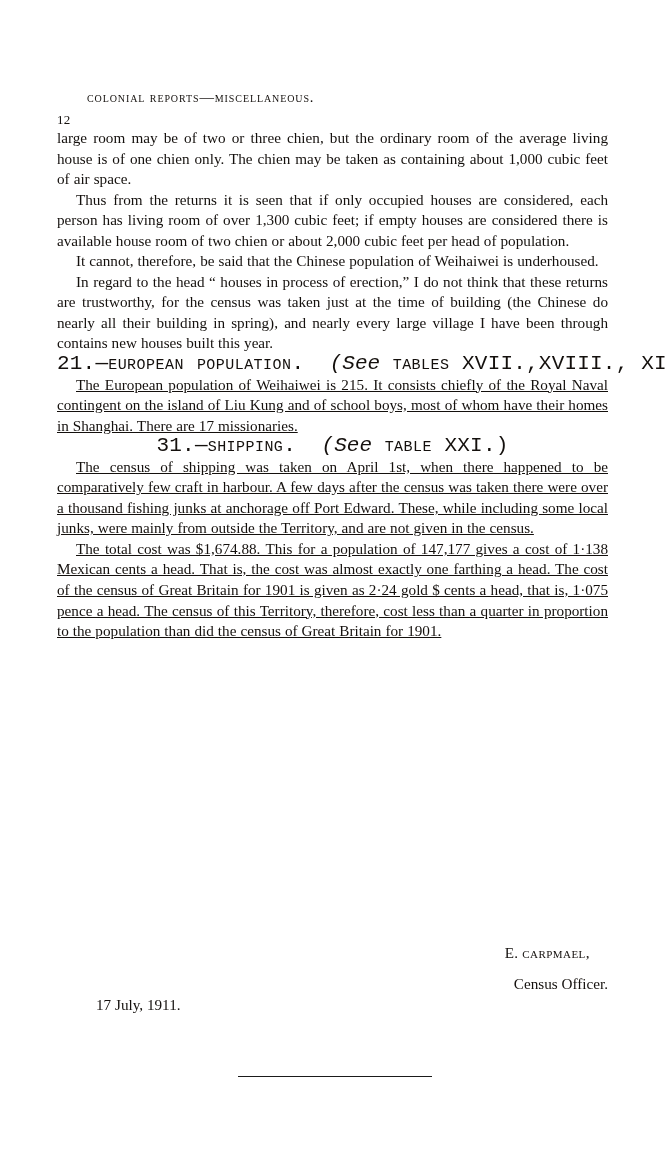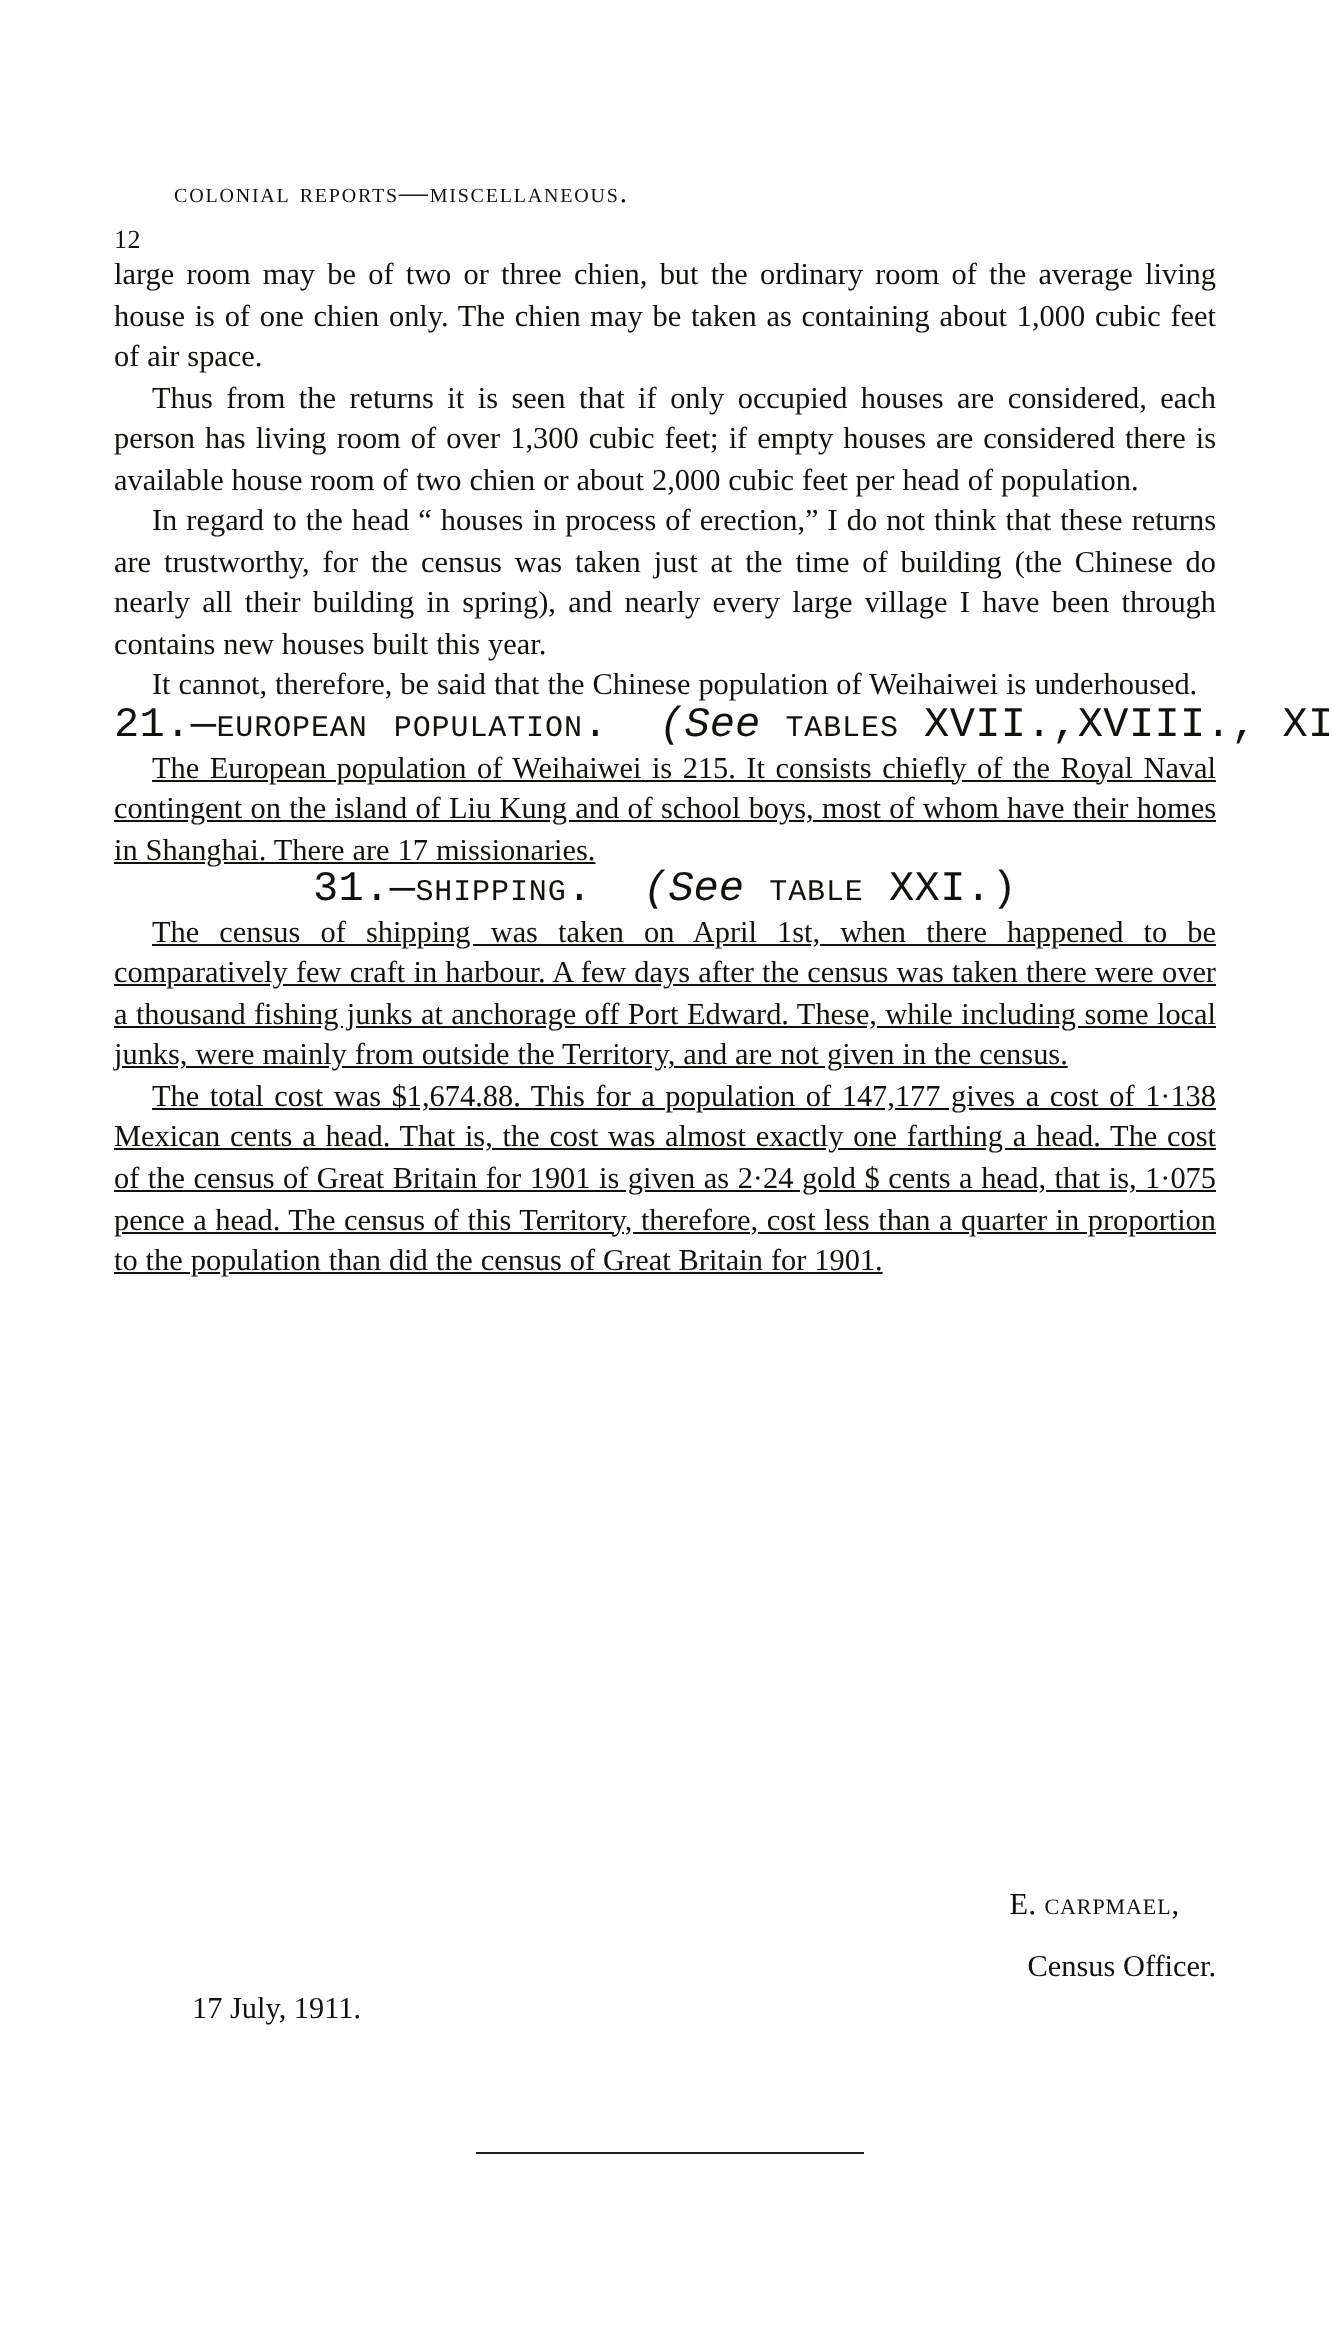--- a/index.html
+++ b/index.html
@@ -151,22 +151,22 @@
 
   <div class="running-head">
     <span class="folio">12</span>
     <span class="head-title">COLONIAL REPORTS—MISCELLANEOUS.</span>
   </div>
 
   <div class="column">
 
     <p class="body noindent">large room may be of two or three chien, but the ordinary room of the average living house is of one chien only.   The chien may be taken as containing about 1,000 cubic feet of air space.</p>
     <p class="body indent">Thus from the returns it is seen that if only occupied houses are considered, each person has living room of over 1,300 cubic feet; if empty houses are considered there is available house room of two chien or about 2,000 cubic feet per head of population.</p>
+    <p class="body indent">It cannot, therefore, be said that the Chinese population of Weihaiwei is underhoused.</p>
     <p class="body indent">In regard to the head “ houses in process of erection,” I do not think that these returns are trustworthy, for the census was taken just at the time of building (the Chinese do nearly all their building in spring), and nearly every large village I have been through contains new houses built this year.</p>
-    <p class="body indent">It cannot, therefore, be said that the Chinese population of Weihaiwei is underhoused.</p>
 
     <h2 class="sec-head left gap-before-21"><span class="rom">21.—</span><span class="sc">European Population.</span>&nbsp;&nbsp;<span class="it">(See</span>&nbsp;<span class="sc">Tables</span>&nbsp;<span class="rom">XVII.,XVIII., XIX.)</span></h2>
 
     <p class="body indent gap-after-head">The European population of Weihaiwei is 215.   It consists chiefly of the Royal Naval contingent on the island of Liu Kung and of school boys, most of whom have their homes in Shanghai. There are 17 missionaries.</p>
 
     <h2 class="sec-head center gap-sec"><span class="rom">31.—</span><span class="sc">Shipping.</span>&nbsp;&nbsp;<span class="it">(See</span>&nbsp;<span class="sc">Table</span>&nbsp;<span class="rom">XXI.)</span></h2>
 
     <p class="body indent gap-after-head">The census of shipping was taken on April 1st, when there happened to be comparatively few craft in harbour.   A few days after the census was taken there were over a thousand fishing junks at anchorage off Port Edward.   These, while including some local junks, were mainly from outside the Territory, and are not given in the census.</p>
 
 

